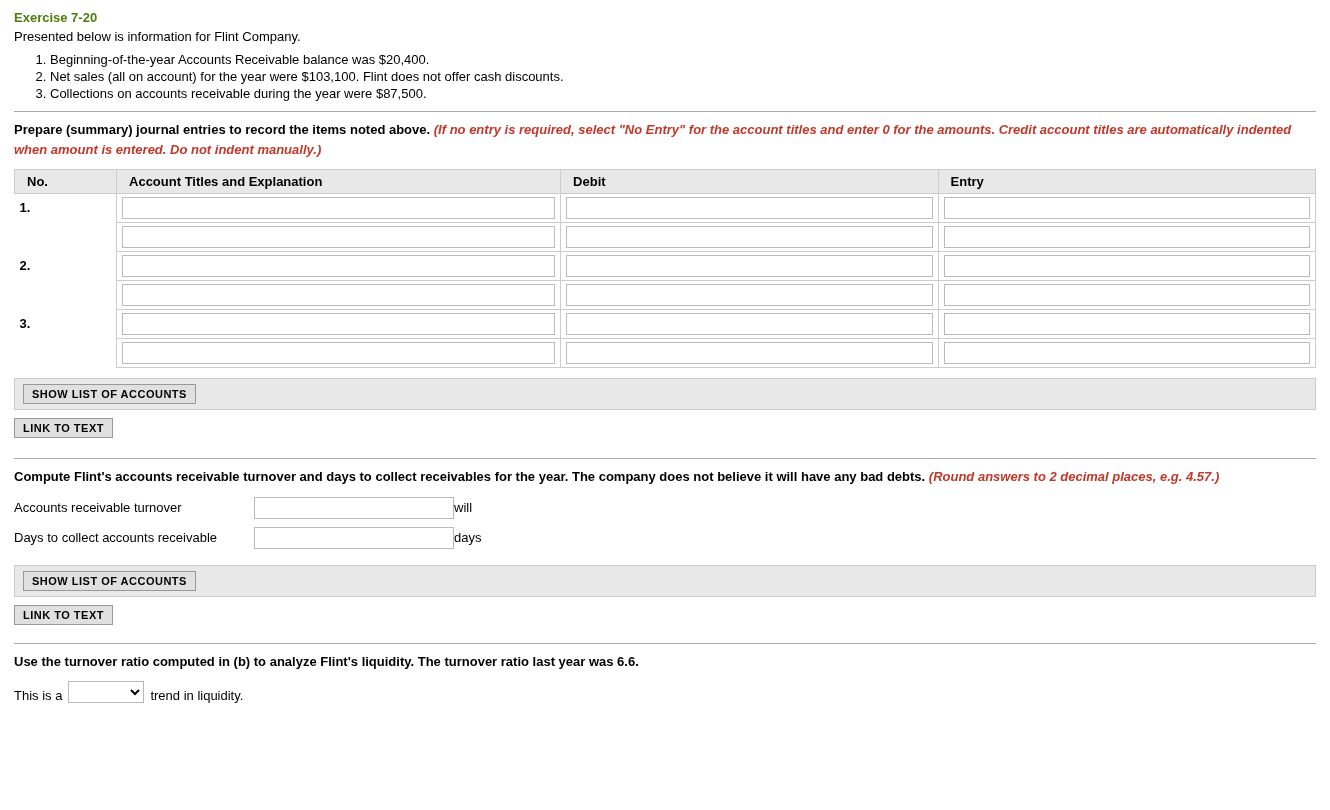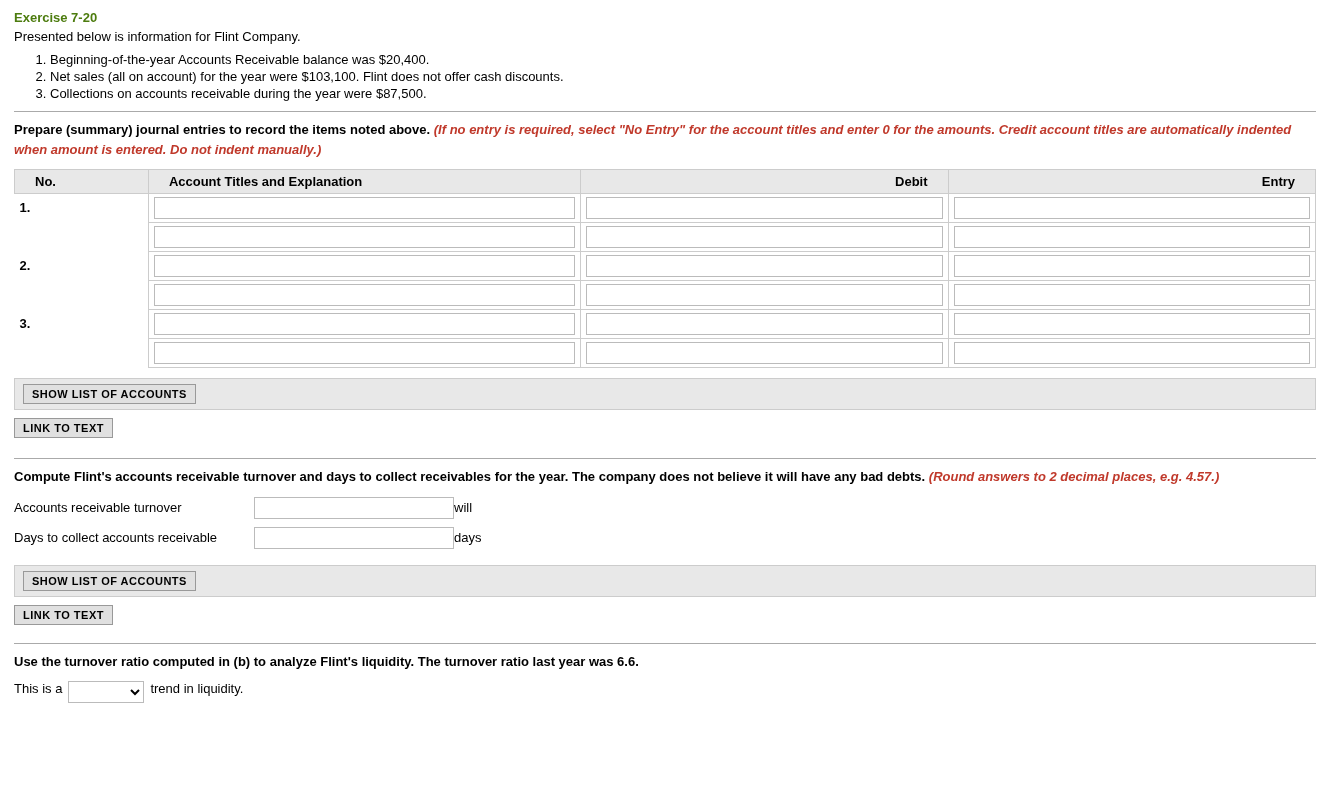--- a/index.html
+++ b/index.html
@@ -40,27 +40,27 @@
       font-style: italic;
     }
     .journal-table {
       width: 100%;
       border-collapse: collapse;
       margin-bottom: 10px;
     }
     .journal-table th {
       background: #e8e8e8;
       border: 1px solid #ccc;
-      padding: 4px 20px;
+      padding: 4px 12px;
       text-align: left;
       font-weight: bold;
       font-size: 13px;
     }
     .journal-table th.center {
-      text-align: right;
+      text-align: left;
     }
     .journal-table td {
       border: 1px solid #ccc;
       padding: 3px 5px;
       vertical-align: middle;
     }
     .journal-table td.no-cell {
       border: none;
       width: 28px;
       font-weight: bold;
@@ -120,21 +120,21 @@
       height: 22px;
     }
     .compute-unit {
       font-size: 13px;
     }
     .liquidity-section {
       margin-top: 8px;
     }
     .liquidity-row {
       display: flex;
-      align-items: flex-start;
+      align-items: flex-end;
       gap: 6px;
       margin-top: 4px;
     }
     .dropdown-select {
       border: 1px solid #bbb;
       padding: 2px 4px;
       font-size: 12px;
       height: 22px;
       background: #fff;
     }

